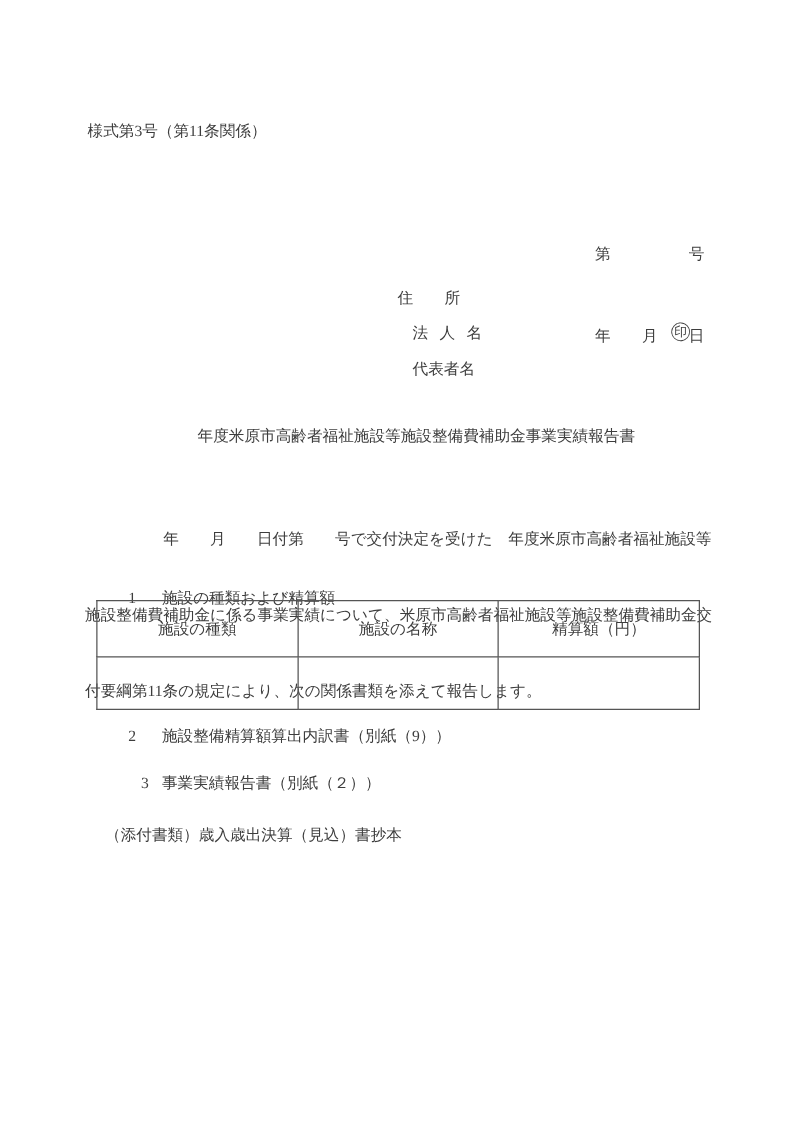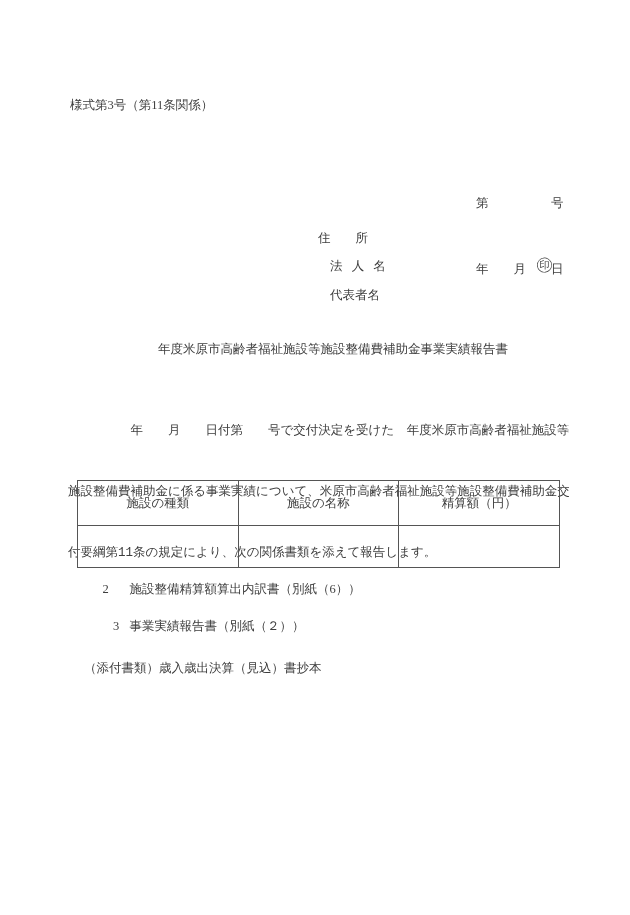--- a/index.html
+++ b/index.html
@@ -29,21 +29,21 @@
   .header-right  { left: 476px; top: 148px; line-height: 22px; }
   .addressee     { left: 84px;  top: 194px; letter-spacing: 7px; }
 
   .address-label { left: 318px; top: 232px; }
   .corp-label    { left: 330px; top: 260px; letter-spacing: 3px; }
   .seal          { left: 536px; top: 256px; font-size: 17px; }
   .rep-label     { left: 330px; top: 289px; }
 
   .doc-title     { left: 158px; top: 343px; }
 
-  .body-par      { left: 68px;  top: 380px; width: 510px; line-height: 20.4px; font-family: Liberation Mono, monospace; }
+  .body-par      { left: 68px;  top: 380px; width: 510px; line-height: 20.4px; }
 
   .item          { left: 90px; }
   .item .no      { display: inline-block; width: 27px; }
   .item1         { top: 459px; }
   .item2         { top: 570px; }
   .item3         { top: 607px; text-align: center; }
   .attachment    { left: 84px; top: 662px; }
 
   table.facilities-table {
     position: absolute;
@@ -89,40 +89,43 @@
   <div class="abs rep-label">代表者名</div>
 
   <div class="abs doc-title">年度米原市高齢者福祉施設等施設整備費補助金事業実績報告書</div>
 
   <div class="abs body-par">
     <div>　　　　　年　　月　　日付第　　号で交付決定を受けた　年度米原市高齢者福祉施設等</div>
     <div>施設整備費補助金に係る事業実績について、米原市高齢者福祉施設等施設整備費補助金交</div>
     <div>付要綱第11条の規定により、次の関係書類を添えて報告します。</div>
   </div>
 
+  <div class="abs item item1">
+    <span class="no">1</span><span>施設の種類および精算額</span>
+  </div>
 
   <table class="facilities-table">
     <thead>
       <tr>
         <th>施設の種類</th>
         <th>施設の名称</th>
         <th>精算額（円）</th>
       </tr>
     </thead>
     <tbody>
       <tr>
         <td></td>
         <td></td>
         <td></td>
       </tr>
     </tbody>
   </table>
 
   <div class="abs item item2">
-    <span class="no">2</span><span>施設整備精算額算出内訳書（別紙（6））</span>
+    <span class="no">2</span><span>施設整備精算額算出内訳書（別紙（9））</span>
   </div>
 
   <div class="abs item item3">
     <span class="no">3</span><span>事業実績報告書（別紙（２））</span>
   </div>
 
   <div class="abs attachment">（添付書類）歳入歳出決算（見込）書抄本</div>
 
 </div>
 

